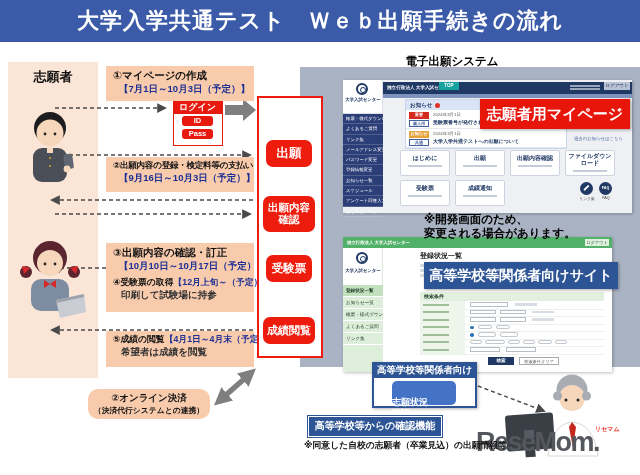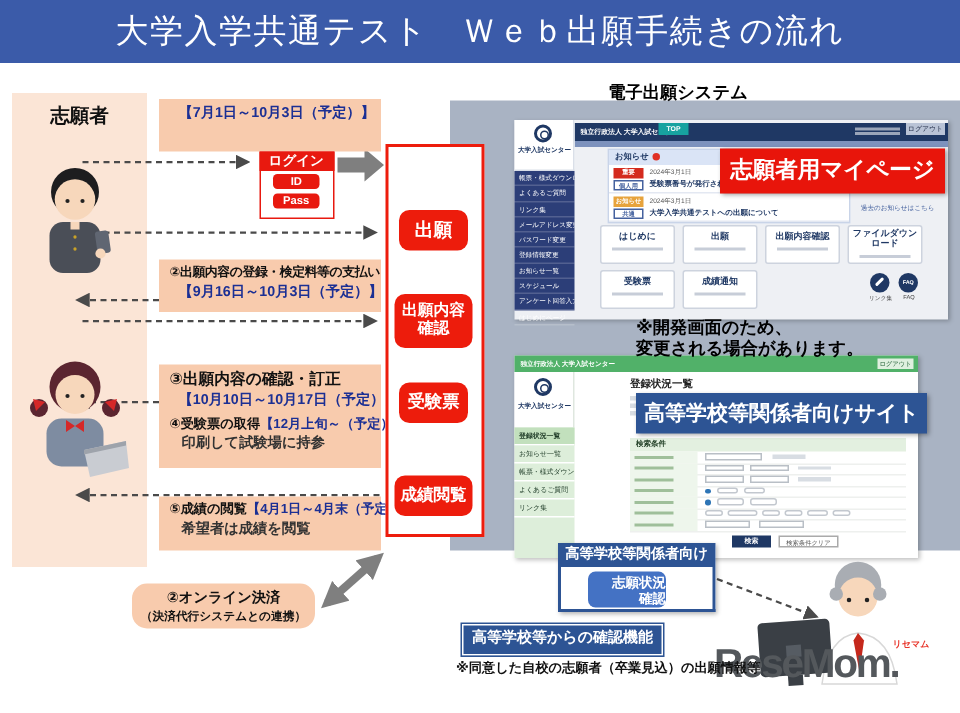--- a/index.html
+++ b/index.html
@@ -3,30 +3,30 @@
 <meta charset="utf-8">
 <style>
   html,body{margin:0;padding:0;background:#fff;}
   .canvas{position:relative;width:640px;height:475px;overflow:hidden;background:#fff;
     font-family:"Liberation Sans","DejaVu Sans",sans-serif;}
   .ab{position:absolute;}
   .nw{white-space:nowrap;}
 
   
   .hdr{left:0;top:0;width:640px;height:42px;background:#3b5ba9;z-index:2;}
-  .hdr-title{width:100%;text-align:center;line-height:42px;color:#fff;font-size:22px;font-weight:400;letter-spacing:1px;white-space:nowrap;}
+  .hdr-title{width:100%;text-align:center;line-height:42px;color:#fff;font-size:22px;font-weight:700;letter-spacing:1px;white-space:nowrap;}
 
   
   .strip{left:8px;top:62px;width:90px;height:316px;background:#fbe5d6;z-index:1;}
   .applicant-label{left:8px;top:68px;width:90px;text-align:center;font-size:13px;font-weight:900;color:#111;z-index:6;}
 
   
   .step{left:106px;width:148px;background:#f8cbad;z-index:6;padding:3px 0 0 7px;box-sizing:border-box;}
   .s1{top:66px;height:35px;}
-  .s2{top:157px;height:35px;margin-top:16px;}
+  .s2{top:157px;height:35px;}
   .s3{top:226px;height:36px;margin-top:17px;}
   .s4{top:274px;height:38px;}
   .s5{top:331px;height:36px;}
   .st{font-size:10.5px;font-weight:900;color:#111;}
   .s2 .st{font-size:8.6px;letter-spacing:-.3px;}
   .sd{font-size:9.5px;font-weight:900;color:#1b2f94;padding-left:6px;}
   .sline{font-size:8.8px;font-weight:900;}
   .sline .st2{color:#111;}
   .sline .sd2{color:#1b2f94;}
   .sn{font-size:9.5px;font-weight:600;color:#333;padding-left:8px;}
@@ -111,21 +111,21 @@
   .fchip{position:absolute;top:1.2px;height:4.6px;border:.5px solid #c3c8cf;border-radius:2px;background:#fff;box-sizing:border-box;}
   .sbtn{left:145px;top:120px;width:26px;height:8px;background:#1f3864;color:#fff;font-size:4.6px;font-weight:700;text-align:center;line-height:8px;}
   .cbtn{left:176px;top:120px;width:40px;height:8px;background:#fff;border:.5px solid #aaa;box-sizing:border-box;color:#555;font-size:4.2px;text-align:center;line-height:7.5px;}
 
   .blueov{left:424px;top:262px;width:194px;height:27px;background:#2d5494;z-index:4;color:#fff;font-size:14px;font-weight:900;text-align:center;line-height:27px;box-shadow:1px 1px 3px rgba(0,0,0,.35);white-space:nowrap;}
 
   
   .hspanel{left:372px;top:362px;width:105px;height:46px;z-index:6;box-shadow:1px 1px 3px rgba(0,0,0,.3);}
   .hs-hd{left:0;top:0;width:105px;height:16px;background:#2d5494;color:#fff;font-size:9.5px;font-weight:900;text-align:center;line-height:16px;white-space:nowrap;}
   .hs-bd{left:0;top:16px;width:105px;height:30px;background:#fff;border:2px solid #2d5494;border-top:none;box-sizing:border-box;}
-  .hs-btn{left:20px;top:19px;width:52px;height:24px;background:#4472c4;border-radius:5px;color:#fff;font-size:9px;font-weight:900;text-align:right;line-height:11px;padding-top:2px;box-sizing:border-box;}
+  .hs-btn{left:20px;top:19px;width:64px;height:24px;background:#4472c4;border-radius:5px;color:#fff;font-size:9px;font-weight:900;text-align:left;line-height:11px;padding-top:16px;box-sizing:border-box;}
 
   .confirmbox{left:308px;top:416px;width:132px;height:19px;background:#2d5494;border:1px solid #fff;outline:1px solid #2d5494;color:#fff;font-size:10px;font-weight:900;text-align:center;line-height:17px;z-index:6;white-space:nowrap;}
   .confirmnote{left:304px;top:440px;font-size:8.8px;font-weight:600;color:#111;z-index:6;white-space:nowrap;}
 
   .paybox{left:88px;top:389px;width:122px;height:30px;background:#f8cbad;border-radius:10px;z-index:6;text-align:center;}
   .pay1{font-size:9.5px;font-weight:900;color:#111;margin-top:3px;}
   .pay2{font-size:7.8px;font-weight:900;color:#111;}
 
   .arrowsvg{left:0;top:0;z-index:5;pointer-events:none;}
   .persvg{left:500px;top:374px;z-index:3;}
@@ -170,20 +170,21 @@
     <circle cx="31" cy="28" r="1.4" fill="#222"></circle>
     <circle cx="41" cy="28" r="1.4" fill="#222"></circle>
     <rect x="17" y="43" width="38" height="32" rx="10" fill="#7e8ca1"></rect>
     <polygon points="36,48 30,44 30,52" fill="#d62828"></polygon>
     <polygon points="36,48 42,44 42,52" fill="#d62828"></polygon>
     <polygon points="42,64 70,58 72,76 46,82" fill="#c9ccd2"></polygon>
     <polygon points="42,64 70,58 70,61 42,67" fill="#9ea3ab"></polygon>
   </svg>
 
   <div class="ab step s1">
+    <div class="st nw">①マイページの作成</div>
     <div class="sd nw">【7月1日～10月3日（予定）】</div>
   </div>
   <div class="ab step s2">
     <div class="st nw">②出願内容の登録・検定料等の支払い</div>
     <div class="sd nw">【9月16日～10月3日（予定）】</div>
   </div>
   <div class="ab step s3">
     <div class="st nw">③出願内容の確認・訂正</div>
     <div class="sd nw">【10月10日～10月17日（予定）】</div>
   </div>

